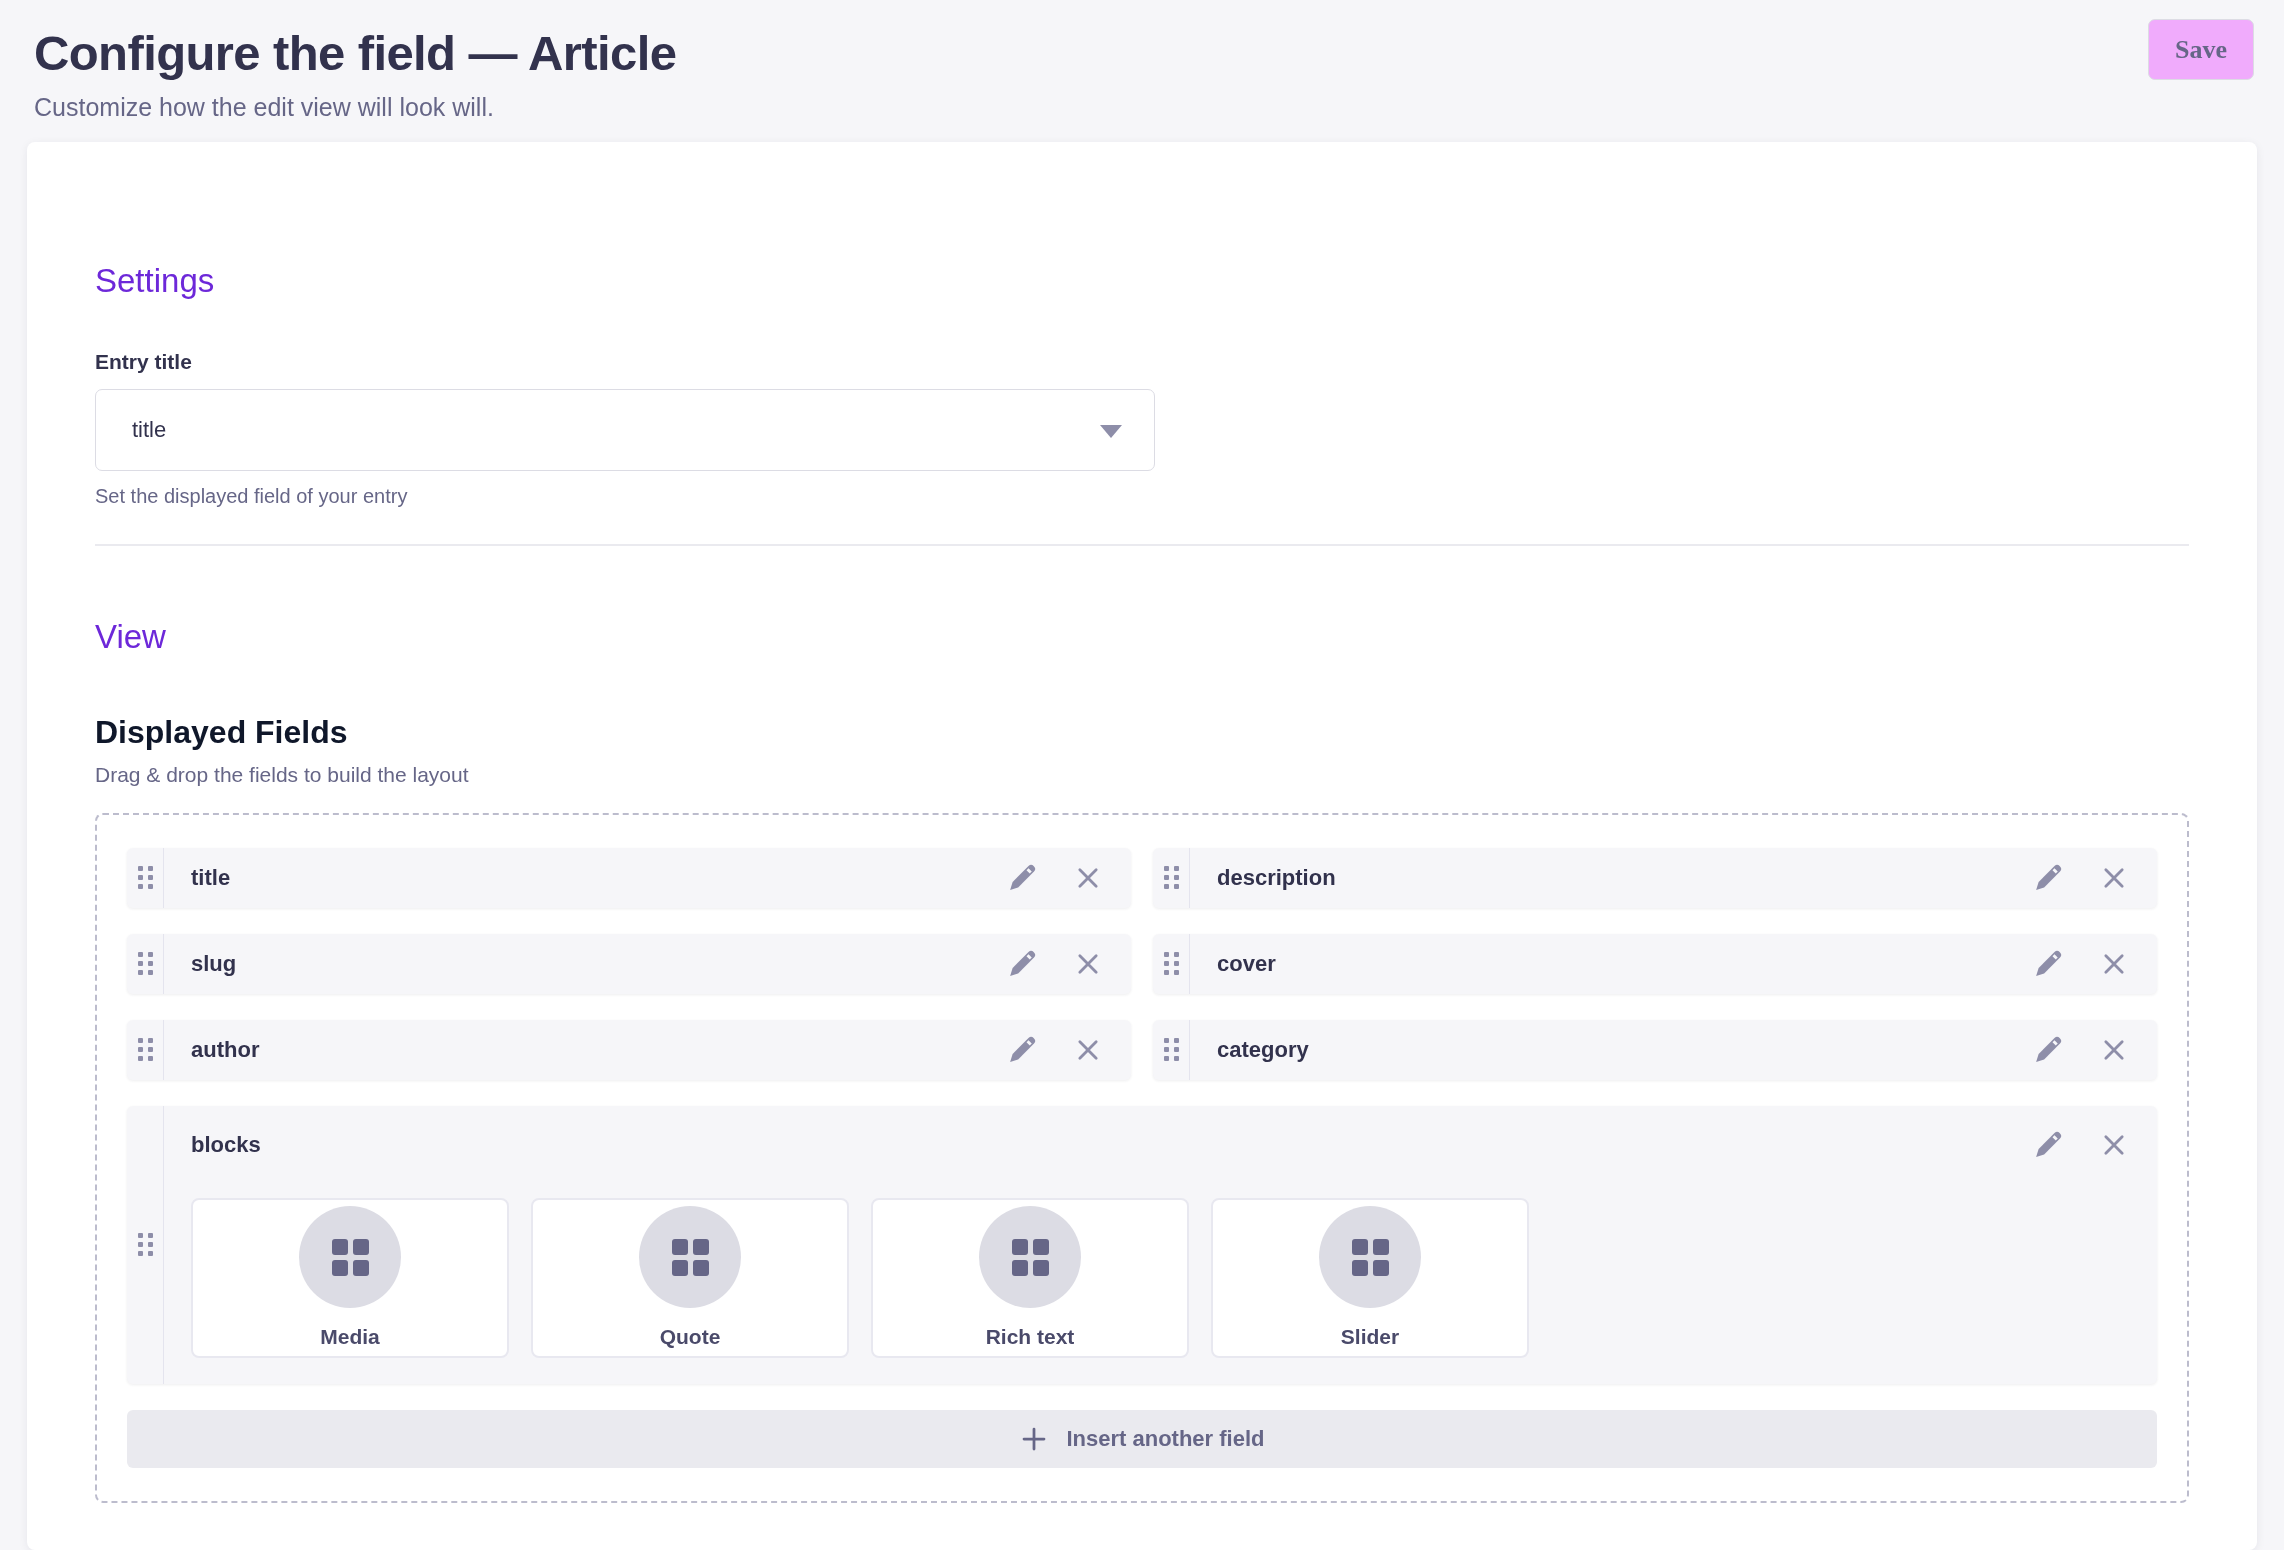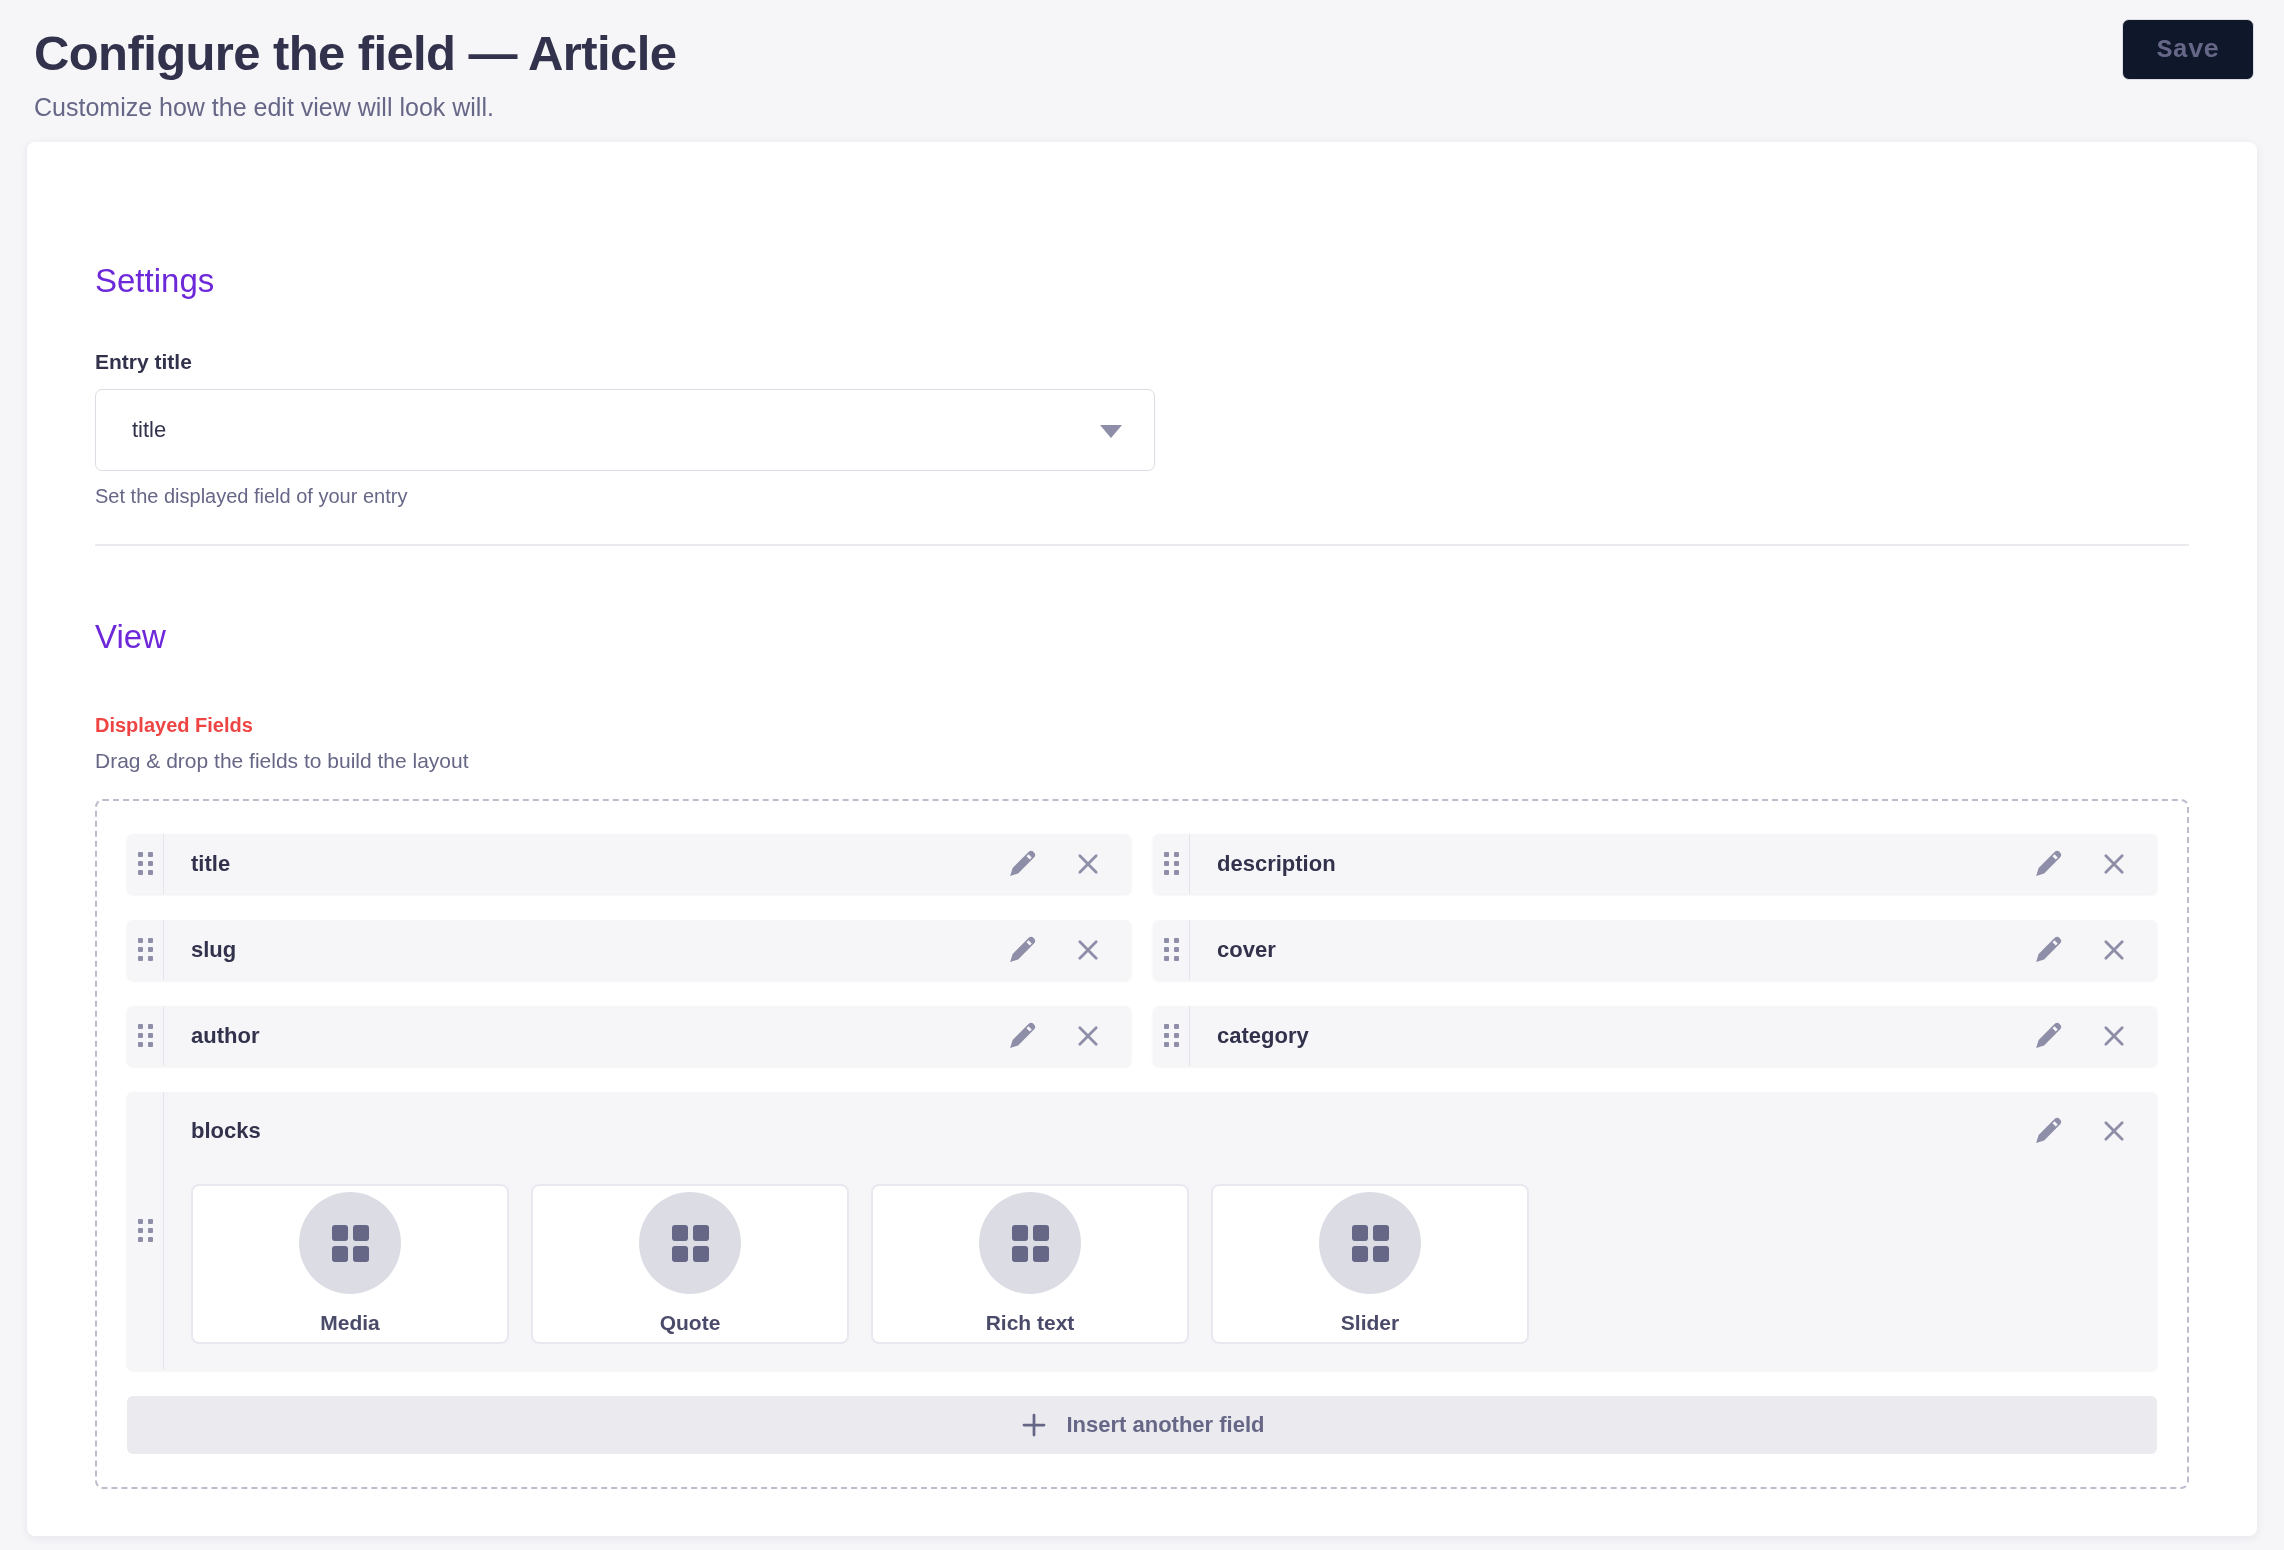--- a/index.html
+++ b/index.html
@@ -22,26 +22,26 @@
   }
   .page-subtitle {
     margin-top: 10px;
     font-size: 25px;
     color: #666687;
   }
   .save-btn {
     position: absolute;
     top: 19px;
     right: 30px;
-    width: 132px;
+    width: 106px;
     height: 61px;
-    background: #0f172a;
+    background: #f0abfc;
     border: 1px solid #dcdce4;
     border-radius: 7px;
-    font-family: Liberation Mono, monospace;
+    font-family: Liberation Serif, serif;
     font-size: 26px;
     font-weight: 600;
     color: #666687;
     cursor: default;
   }
 
   
   .card {
     margin: 20px 27px 25px;
     background: #ffffff;
@@ -98,23 +98,23 @@
     margin-top: 36px;
     height: 2px;
     background: #eaeaef;
     border: none;
   }
 
   .view-heading { margin-top: 72px; }
 
   .displayed-fields-heading {
     margin-top: 58px;
-    font-size: 20px;
+    font-size: 32px;
     font-weight: 700;
-    color: #ef4444;
+    color: #0f172a;
   }
   .displayed-fields-hint {
     margin-top: 12px;
     font-size: 21px;
     color: #666687;
   }
 
   
   .dropzone {
     margin-top: 26px;

